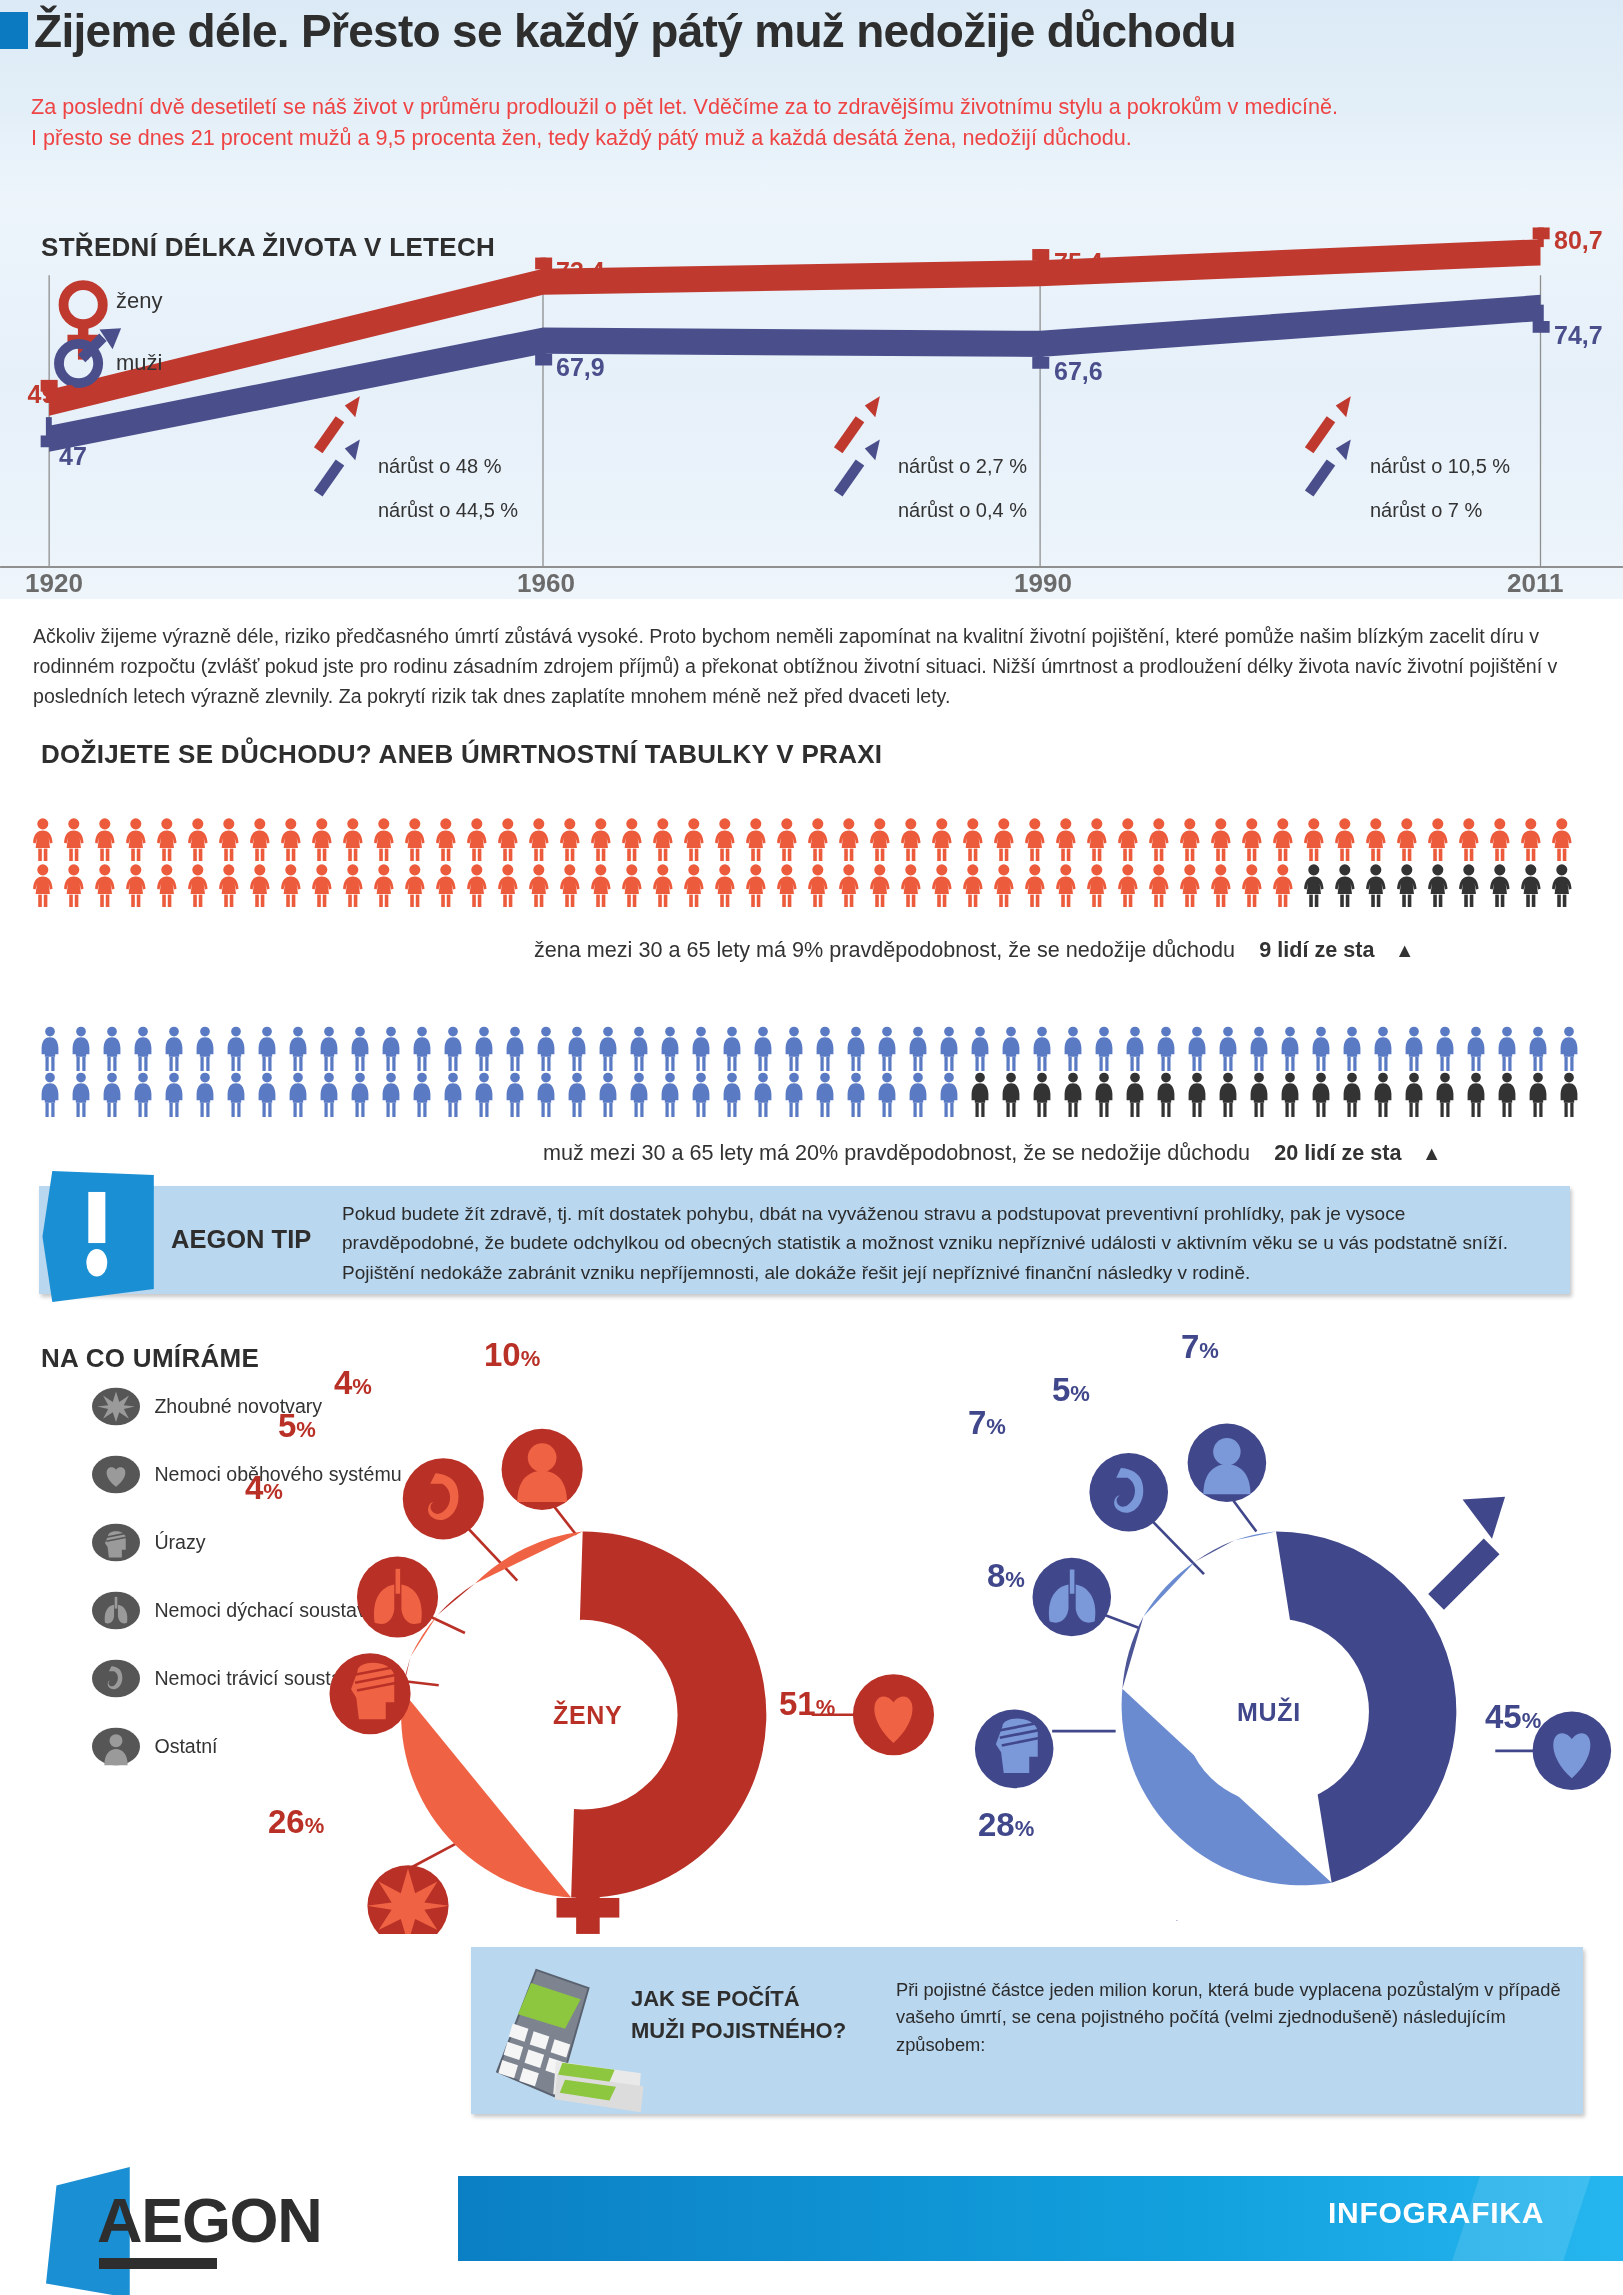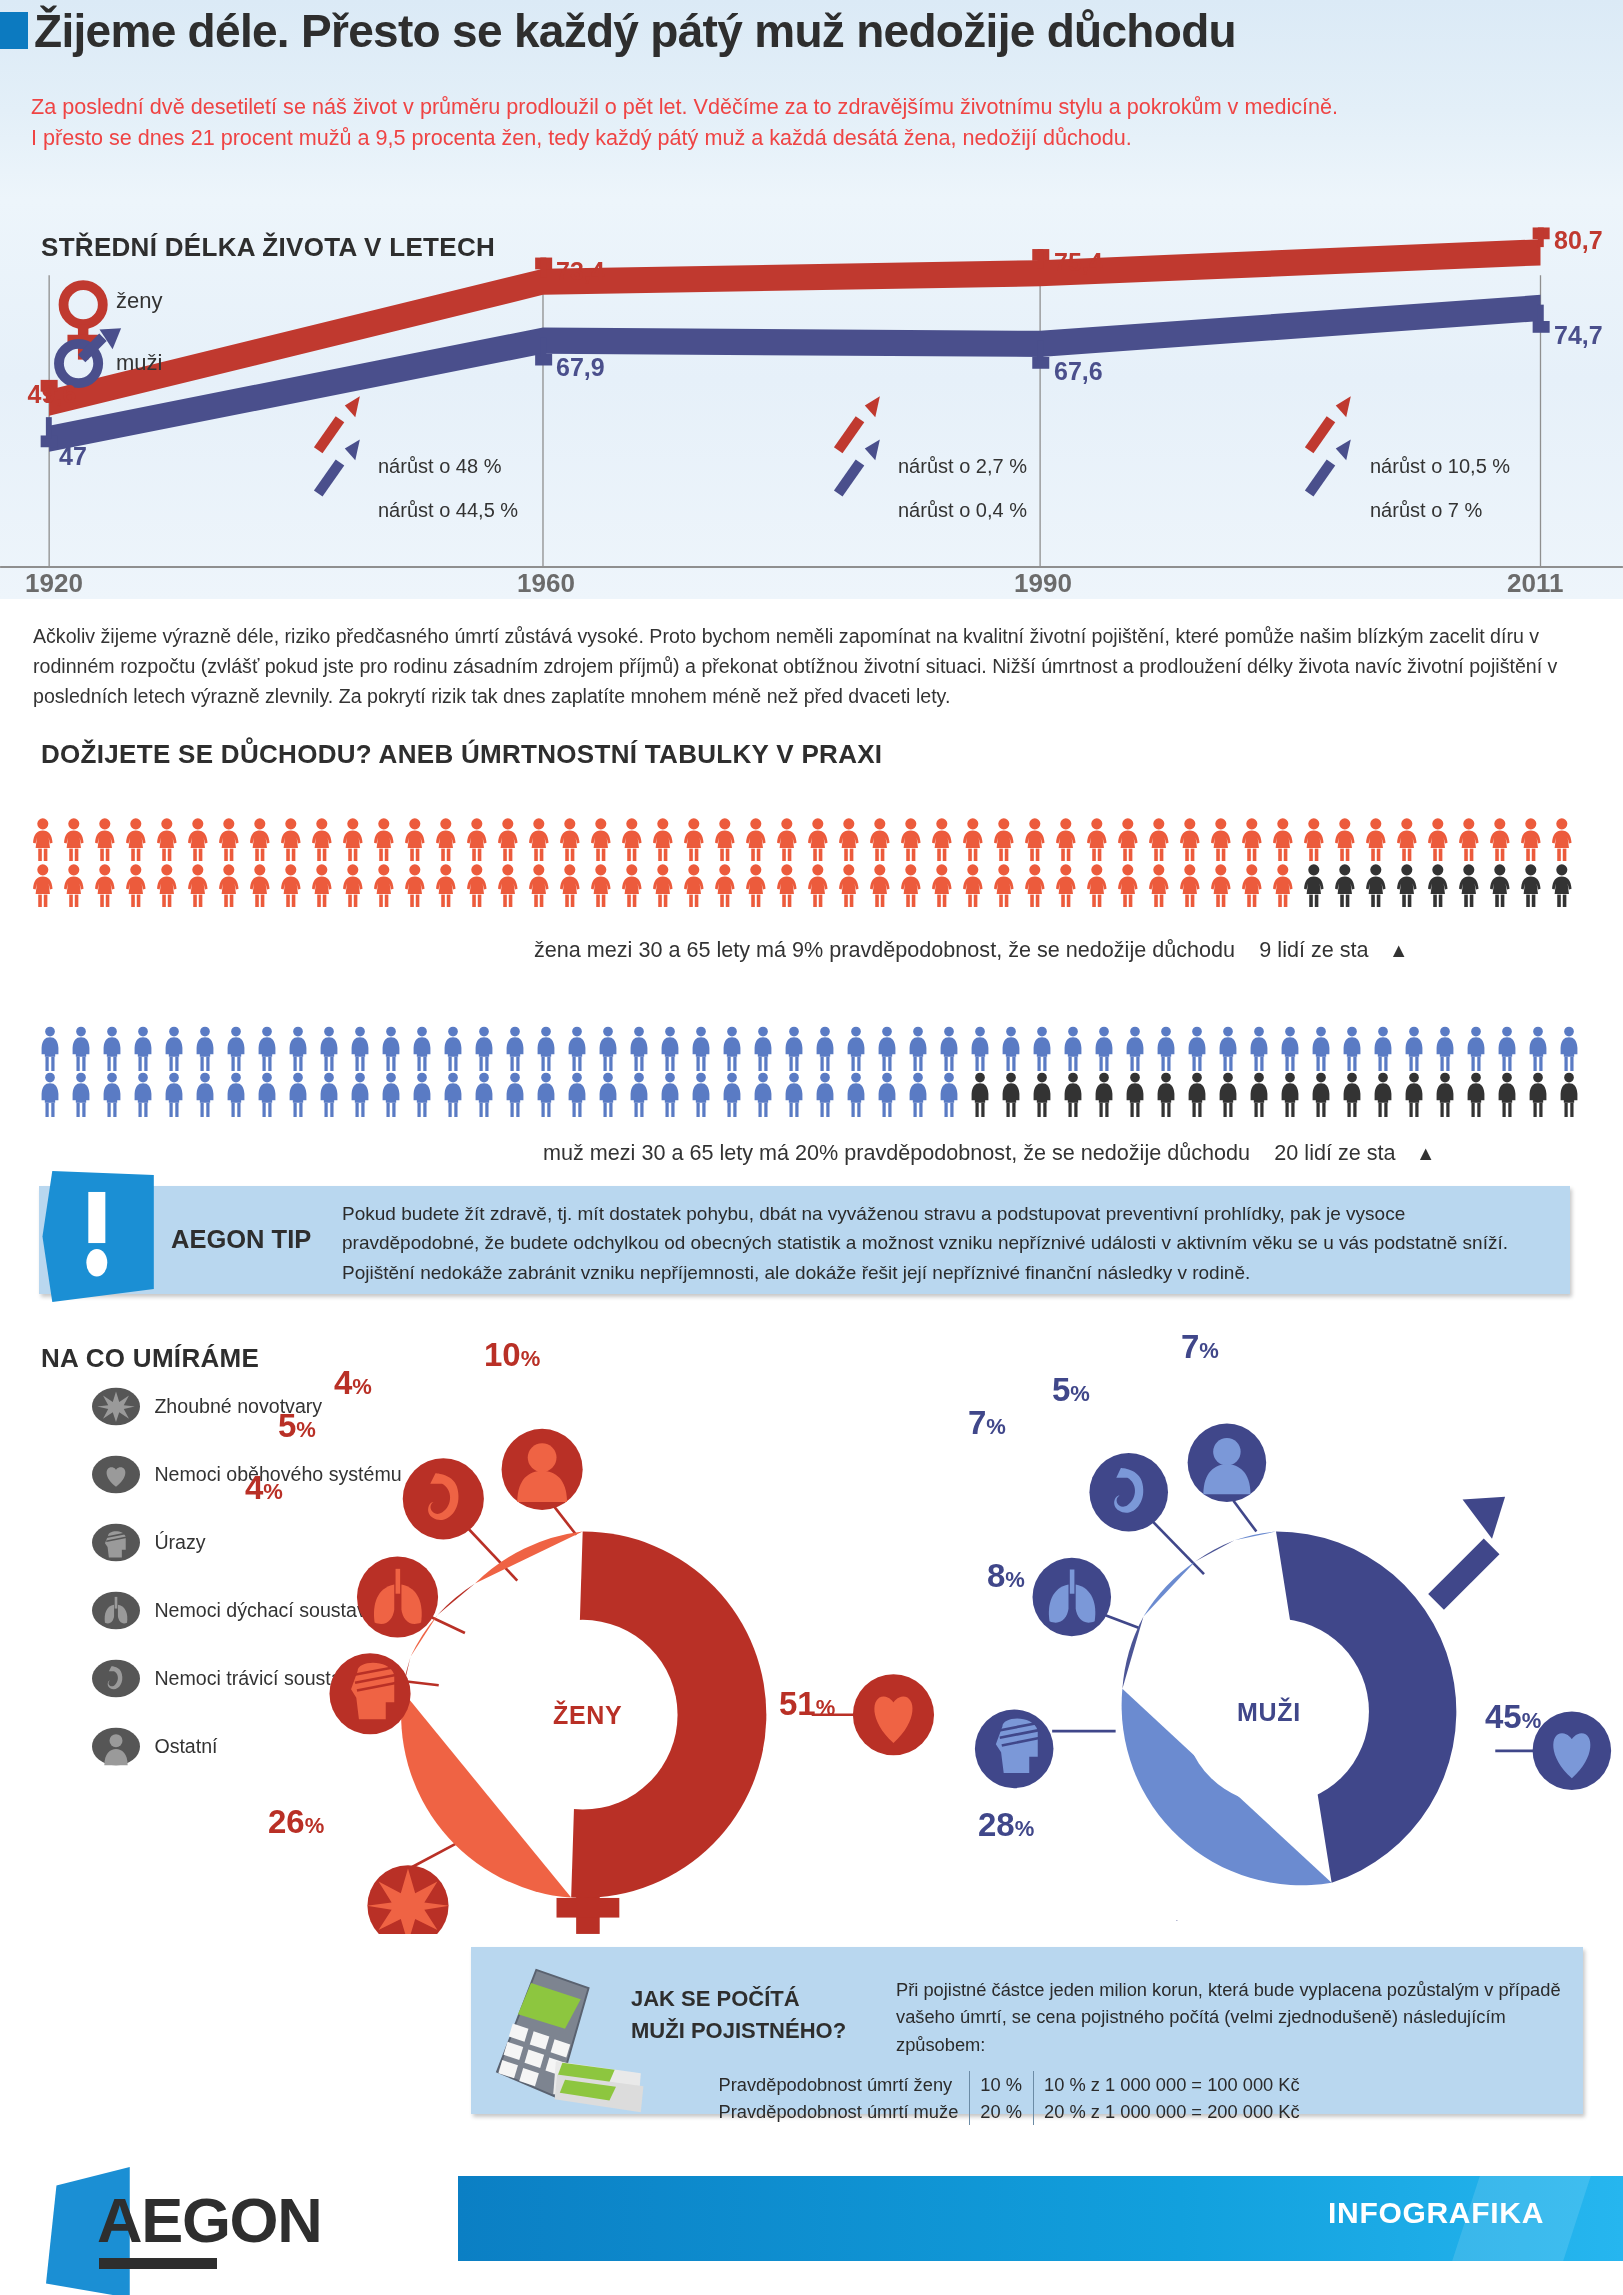--- a/index.html
+++ b/index.html
@@ -52,21 +52,21 @@
     position:absolute;left:33px;top:622px;width:1564px;
     font-size:19.6px;line-height:1.52;color:#333;
   }
 
   
   .sec-title{
     position:absolute;font-size:26px;font-weight:bold;color:#2e2e2e;letter-spacing:0.3px;
   }
   .people-row{position:absolute;display:flex;}
   .cap{position:absolute;font-size:21.6px;color:#333;white-space:nowrap;}
-  .cap b{font-weight:normal;text-align:right;}
+  .cap b{font-weight:bold;text-align:right;}
 
   
   .tip-box{
     position:absolute;left:39px;top:1186px;width:1531px;height:108px;
     background:#b9d7ef;box-shadow:2px 2.6px 3.9px rgba(0,0,0,.22);
   }
   .tip-flag{position:absolute;left:39px;top:1171px;width:115px;height:131px;}
   .tip-label{
     position:absolute;left:171px;top:1225px;font-size:25.5px;font-weight:bold;color:#2e2e2e;
   }
@@ -1731,36 +1731,20 @@
       <polygon points="120,152 200,163 190,186 112,174" fill="#8dc63f"></polygon>
       <polygon points="112,170 244,188 240,228 108,208" fill="#dcdcdc"></polygon>
       <polygon points="124,178 202,189 192,210 116,198" fill="#8dc63f"></polygon>
     </g>
   </svg>
   <div class="calc-head">
     <div>JAK SE POČÍTÁ</div>
     <div>MUŽI POJISTNÉHO?</div>
   </div>
   <div class="calc-par">Při pojistné částce jeden milion korun, která bude vyplacena pozůstalým v případě vašeho úmrtí, se cena pojistného počítá (velmi zjednodušeně) následujícím způsobem:</div>
-  <div class="calc-tbl">
-    <table>
-      <tbody>
-          <tr>
-        <td>Pravděpodobnost úmrtí ženy</td>
-        <td class="sep">10 %</td>
-        <td class="sep">10 % z 1 000 000 = 100 000 Kč</td>
-      </tr>
-      <tr>
-        <td>Pravděpodobnost úmrtí muže</td>
-        <td class="sep">20 %</td>
-        <td class="sep">20 % z 1 000 000 = 200 000 Kč</td>
-      </tr>
-    </tbody>
-      </table>
-  </div>
 
   <div class="footer"></div>
   <svg class="logo-box" width="157" height="131" viewBox="0 0 240 200">
     <polygon points="128,0 128,200 0,178 16,28" fill="#1b8fd4"></polygon>
   </svg>
   <div class="logo-text">AEGON</div>
   <div class="logo-ul"></div>
   <div class="foot-band"></div>
   <div class="foot-word">INFOGRAFIKA</div>
 

